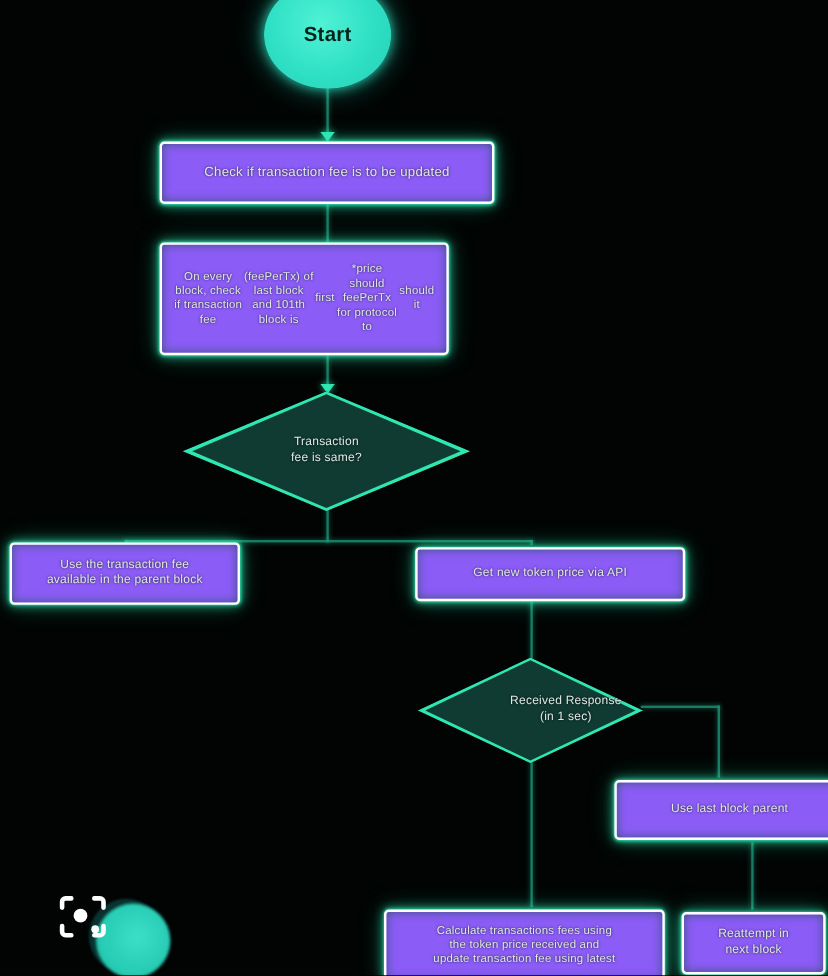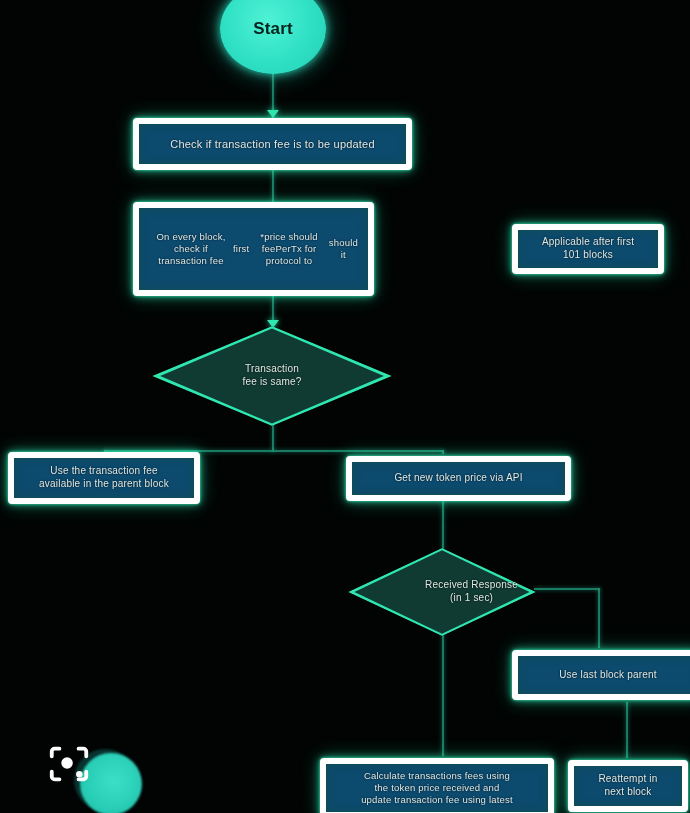--- a/index.html
+++ b/index.html
@@ -23,22 +23,22 @@
     display: flex;
     align-items: center;
     justify-content: center;
     text-align: center;
     color: #dfe9e6;
     letter-spacing: 0.2px;
     line-height: 1.28;
   }
 
   .box {
-    background: #0c4a6e;
-    border: 6px solid #ffffff;
+    background: #8b5cf6;
+    border: 2px solid #ffffff;
     border-radius: 4px;
     box-shadow:
       0 0 3px #2fe6b0,
       0 0 9px rgba(47,230,176,0.75),
       0 0 20px rgba(47,230,176,0.35),
       inset 0 0 8px rgba(20,80,66,0.7);
     padding: 6px 10px;
     text-shadow: 0 0 2px rgba(0,0,0,0.85);
     filter: blur(0.35px);
   }
@@ -157,29 +157,26 @@
   <div class="node terminator txt-17" style="left:220px; top:-16px; width:106px; height:90px;">
     <span>Start</span>
   </div>
 
   <div class="node box txt-11" style="left:133px; top:118px; width:279px; height:52px;">
     <span>Check if transaction fee is to be updated</span>
   </div>
 
   <div class="node box txt-9" style="left:133px; top:202px; width:241px; height:94px; flex-direction:row;">
     <span>On every block, check if transaction fee</span>
+    <span>(feePerTx) of last block and 101th block is</span>
     <span>first</span>
     <span>*price should feePerTx for protocol to</span>
     <span>should it</span>
   </div>
 
-  <div class="node box txt-10" style="left:512px; top:224px; width:152px; height:50px; flex-direction:column;">
-    <span>Applicable after first</span>
-    <span>101 blocks</span>
-  </div>
 
   <div class="node box txt-10" style="left:8px; top:452px; width:192px; height:52px; flex-direction:column;">
     <span>Use the transaction fee</span>
     <span>available in the parent block</span>
   </div>
 
   <div class="node diamond txt-10" style="left:152px; top:326px; width:240px; height:100px;">
     <div class="diamond-border"></div>
     <div class="diamond-label">
       <div>Transaction</div>

